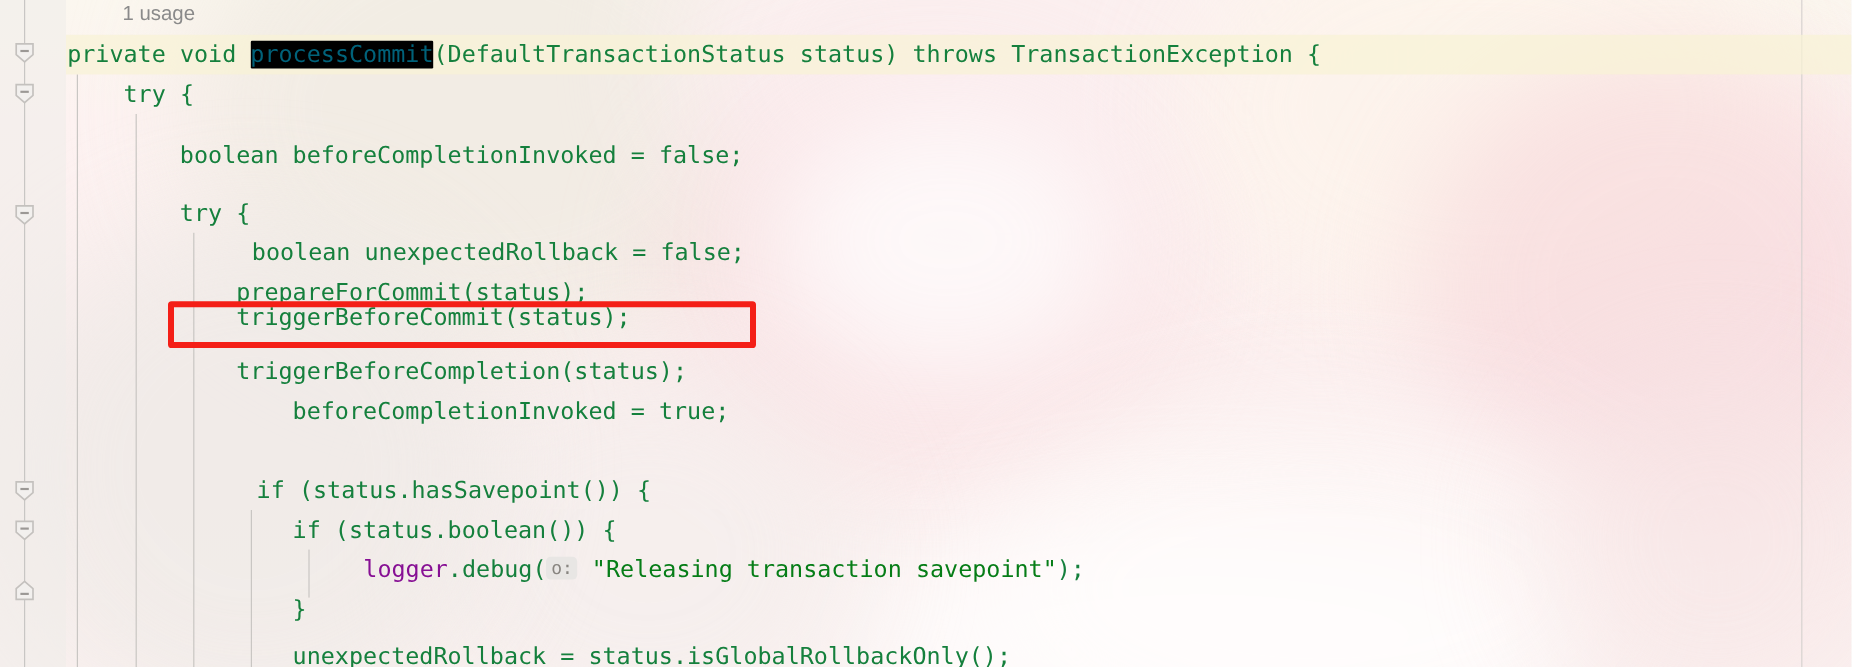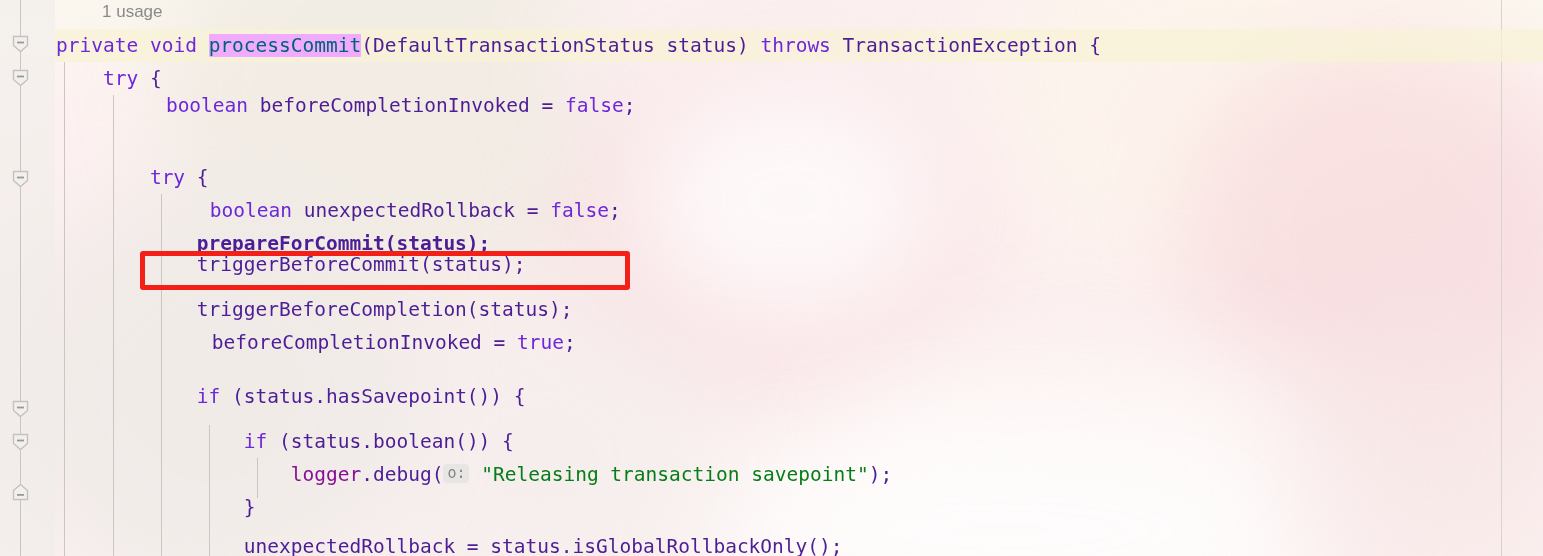--- a/index.html
+++ b/index.html
@@ -103,29 +103,29 @@
   
   .codevision {
     position: absolute;
     font-family: "Liberation Sans", sans-serif;
     font-size: 17px;
     color: #8a8a8a;
     white-space: pre;
   }
 
   
-  .kw   { color: #6d28d9; }
+  .kw   { color: #15803d; }
   .meth { color: #00627a; }
   .str  { color: #067d17; }
-  .fld  { color: #871094; }
-  .plain{ color: #4c1d95; }
+  .fld  { color: #871094; margin-left: 12px; }
+  .plain{ color: #15803d; }
 
   
   .ident-hl {
-    background: #f0abfc;
+    background: #000000;
     border-radius: 1px;
     text-align: center;
   }
 
   
   .param-hint {
     display: inline-block;
     background: #e8e6e4;
     color: #888580;
     font-size: 15px;
@@ -219,28 +219,28 @@
 
     <div class="margin-guide" id="margin-guide" style="left: 1501px;"></div>
 
     <div class="decl-hl" id="decl-hl" style="top: 29px; left: 55px; width: 1488px;"></div>
 
     <div class="codevision" id="code-vision" style="left: 66px; top: 2px; margin-left: 36px;">1 usage</div>
 
     <div id="code-lines">
         <div class="line" style="top: 29px; padding-left: 9px;"><span class="plain">    </span><span class="kw">private</span><span class="plain"> </span><span class="kw">void</span><span class="plain"> </span><span class="meth ident-hl">processCommit</span><span class="plain">(DefaultTransactionStatus status) </span><span class="kw">throws</span><span class="plain"> TransactionException {</span></div>
         <div class="line" style="top: 62px; padding-left: 9px;"><span class="plain">        </span><span class="kw">try</span><span class="plain"> {</span></div>
-        <div class="line" style="top: 89px; padding-left: 25px;"><span class="plain">            </span><span class="kw">boolean</span><span class="plain"> beforeCompletionInvoked = </span><span class="kw">false</span><span class="plain">;</span></div>
+        <div class="line" style="top: 113px; padding-left: 9px;"><span class="plain">            </span><span class="kw">boolean</span><span class="plain"> beforeCompletionInvoked = </span><span class="kw">false</span><span class="plain">;</span></div>
         <div class="line" style="top: 161px; padding-left: 9px;"><span class="plain">            </span><span class="kw">try</span><span class="plain"> {</span></div>
         <div class="line" style="top: 194px; padding-left: 22px;"><span class="plain">                </span><span class="kw">boolean</span><span class="plain"> unexpectedRollback = </span><span class="kw">false</span><span class="plain">;</span></div>
-        <div class="line" style="top: 227px; padding-left: 9px; font-weight: bold;"><span class="plain">                prepareForCommit(status);</span></div>
+        <div class="line" style="top: 227px; padding-left: 9px;"><span class="plain">                prepareForCommit(status);</span></div>
         <div class="line" style="top: 248px; padding-left: 9px;"><span class="plain">                triggerBeforeCommit(status);</span></div>
         <div class="line" style="top: 293px; padding-left: 9px;"><span class="plain">                triggerBeforeCompletion(status);</span></div>
-        <div class="line" style="top: 326px; padding-left: 24px;"><span class="plain">                beforeCompletionInvoked = </span><span class="kw">true</span><span class="plain">;</span></div>
-        <div class="line" style="top: 380px; padding-left: 9px;"><span class="plain">                </span><span class="kw">if</span><span class="plain"> (status.hasSavepoint()) {</span></div>
+        <div class="line" style="top: 326px; padding-left: 24px; margin-left: 32px;"><span class="plain">                beforeCompletionInvoked = </span><span class="kw">true</span><span class="plain">;</span></div>
+        <div class="line" style="top: 392px; padding-left: 26px;"><span class="plain">                </span><span class="kw">if</span><span class="plain"> (status.hasSavepoint()) {</span></div>
         <div class="line" style="top: 425px; padding-left: 9px;"><span class="plain">                    </span><span class="kw">if</span><span class="plain"> (status.boolean()) {</span></div>
         <div class="line" style="top: 458px; padding-left: 9px;"><span class="plain">                        </span><span class="fld">logger</span><span class="plain">.debug(</span><span class="param-hint">o:</span> <span class="str">"Releasing transaction savepoint"</span><span class="plain">);</span></div>
         <div class="line" style="top: 491px; padding-left: 9px;"><span class="plain">                    }</span></div>
         <div class="line" style="top: 530px; padding-left: 9px;"><span class="plain">                    unexpectedRollback = status.isGlobalRollbackOnly();</span></div>
       </div>
 
     <div class="annotation-box" id="annotation-box" style="left: 140px; top: 251px; width: 490px; height: 39px; border-color: rgb(244, 31, 23);"></div>
 
   </div>
 </div>

